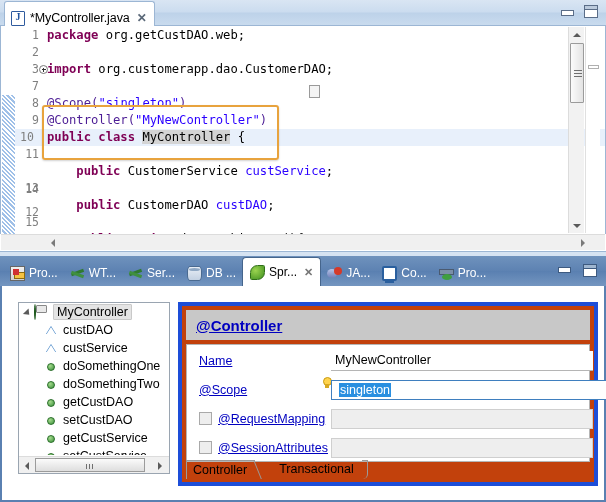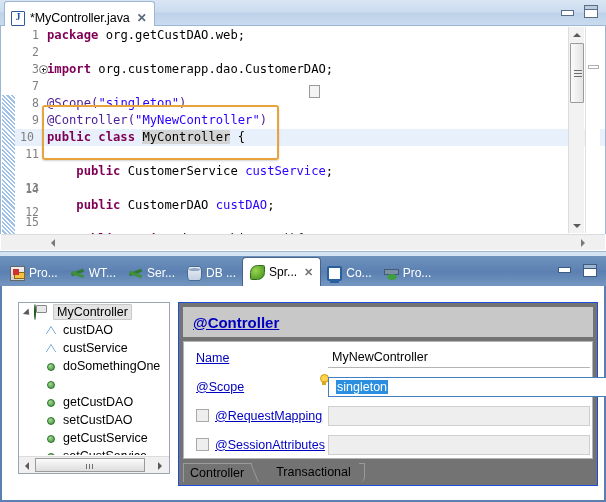--- a/index.html
+++ b/index.html
@@ -512,22 +512,22 @@
     content:""; position:absolute; top:5px; left:5px;
     border-top:4px solid transparent; border-bottom:4px solid transparent;
     border-left:4px solid #5a5a5a;
   }
 
   
   .form-panel {
     position: absolute;
     left: 176px; top: 16px;
     width: 420px; height: 184px;
-    border: 1px solid #1d4ed8;
-    background: #737373;
+    border: 4px solid #1d4ed8;
+    background: #c2410c;
   }
   .form-header {
     position: absolute;
     left: 4px; top: 4px;
     right: 4px;
     height: 30px;
     background: #c8c8c8;
     display: flex;
     align-items: center;
     padding-left: 10px;
@@ -773,20 +773,24 @@
           <div class="vtab">
             <span class="vicon ic-db"></span>
             <span>DB ...</span>
           </div>
           <div class="vtab active">
             <span class="vicon ic-spring"></span>
             <span>Spr...</span>
             <span class="vtab-close">✕</span>
           </div>
           <div class="vtab">
+            <span class="vicon ic-ja"></span>
+            <span>JA...</span>
+          </div>
+          <div class="vtab">
             <span class="vicon ic-console"></span>
             <span>Co...</span>
           </div>
           <div class="vtab">
             <span class="vicon ic-progress"></span>
             <span>Pro...</span>
           </div>
         </div>
       <span class="view-min"></span>
       <span class="view-max"></span>
@@ -818,20 +822,21 @@
             <div class="tree-item tree-child">
               <span class="ticon">
                 <span class="ticon-method"></span>
               </span>
               <span>doSomethingOne</span>
             </div>
             <div class="tree-item tree-child">
               <span class="ticon">
                 <span class="ticon-method"></span>
               </span>
+              <span>doSomethingTwo</span>
             </div>
             <div class="tree-item tree-child">
               <span class="ticon">
                 <span class="ticon-method"></span>
               </span>
               <span>getCustDAO</span>
             </div>
             <div class="tree-item tree-child">
               <span class="ticon">
                 <span class="ticon-method"></span>

